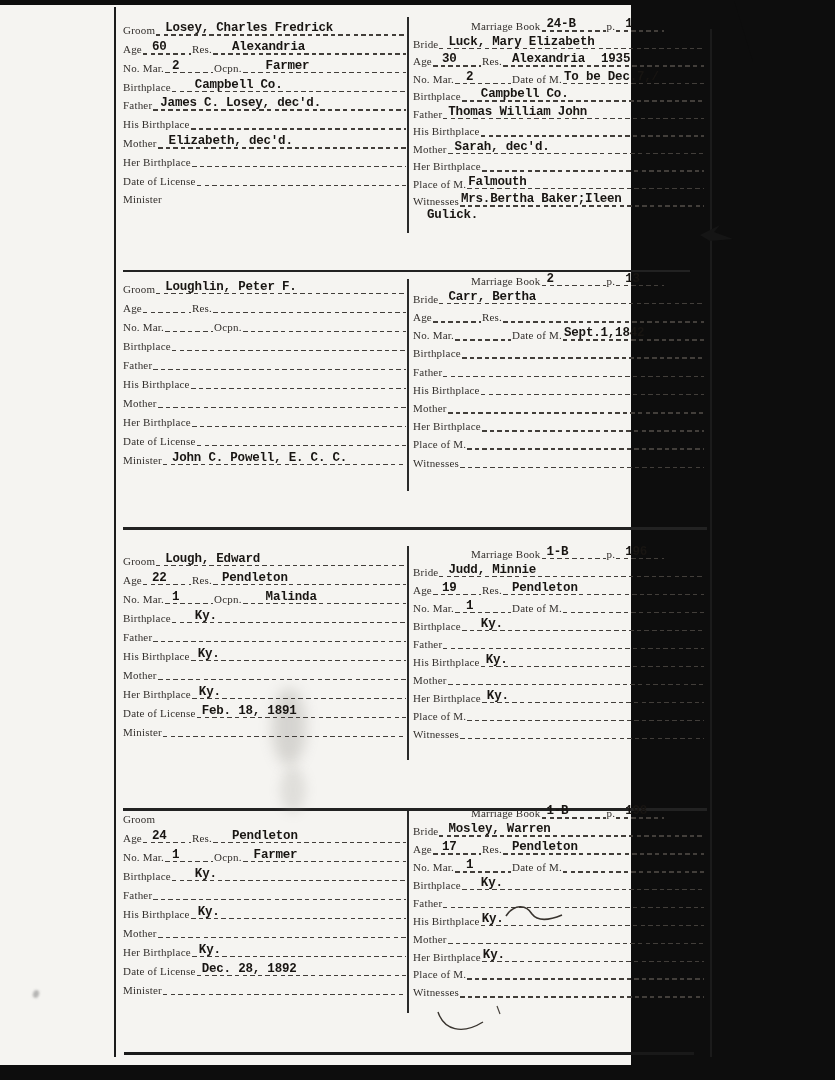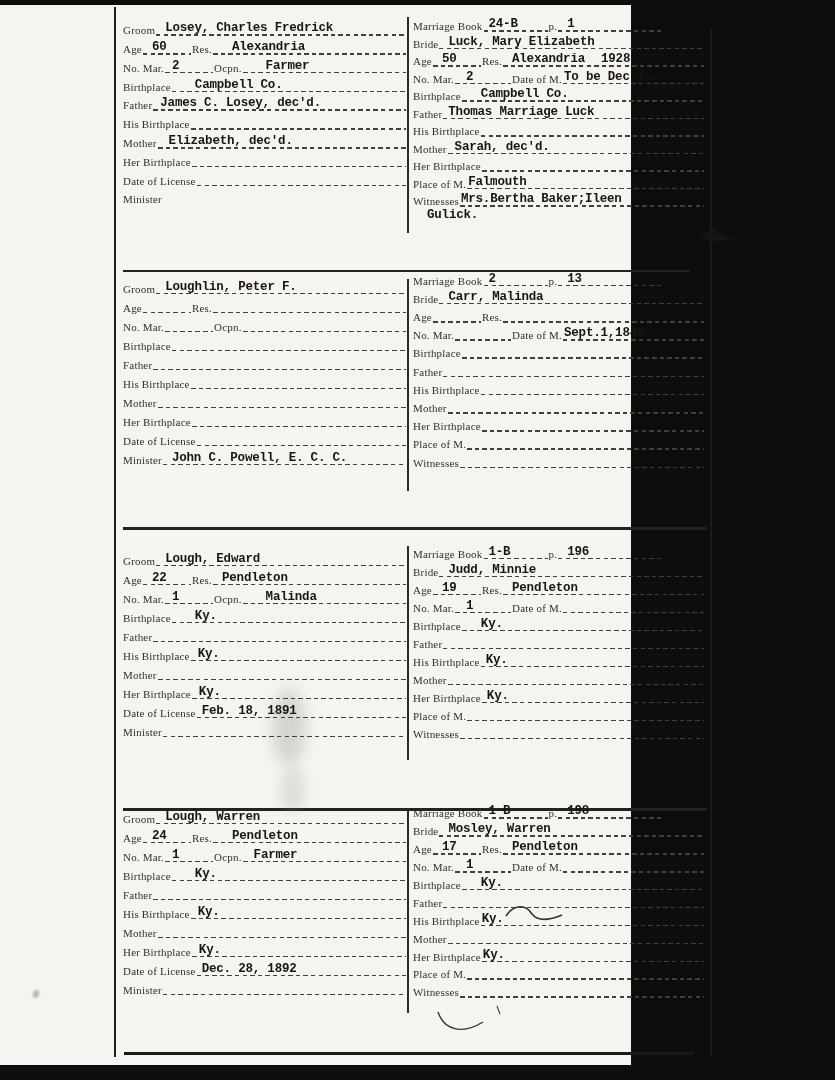--- a/index.html
+++ b/index.html
@@ -26,21 +26,21 @@
   .col{position:absolute;display:flex;flex-direction:column}
   .cL{width:284px;left:123px}
   .cR{width:292px;left:413px}
   .cL1{top:14px;--rh:18.8px}  .cR1{top:11px;--rh:17.5px}
   .cL2{top:272px;--rh:19px}   .cR2{top:265px;--rh:18.2px}
   .cL3{top:544px;--rh:19px}   .cR3{top:538px;--rh:18px}
   .cL4{top:802px;--rh:19px}   .cR4{top:798px;--rh:17.9px}
   .row{display:flex;align-items:flex-end;height:var(--rh,19px)}
   .hdr{margin-right:40px}
   .lbl{font-family:"Liberation Serif","DejaVu Serif",serif;font-size:11px;line-height:1;color:#332f2c;white-space:nowrap;margin-bottom:1.5px;letter-spacing:.2px}
-  .mbl{}
+  .mbl{margin-left:58px}
   .ln{flex:1 1 auto;position:relative;height:100%;display:flex;align-items:flex-end;min-width:0}
   .ln::after{content:"";position:absolute;left:1px;right:1px;bottom:2px;height:1.5px;
     background:repeating-linear-gradient(90deg,#423e3a 0 4.5px,transparent 4.5px 7.6px)}
   .s1{flex:0 0 50px}.s2{flex:0 0 58px}.bk{flex:0 0 66px}
   .v{font-family:"Liberation Mono","DejaVu Sans Mono",monospace;font-weight:700;font-size:12.5px;line-height:1;
      color:var(--c-ink,#181512);white-space:nowrap;margin:0 0 3px 14px;position:relative;z-index:1;letter-spacing:-.2px}
   .m0{margin-left:2px}.m6{margin-left:6px}.m8{margin-left:8px}.m10{margin-left:10px}.m12{margin-left:12px}.m20{margin-left:20px}.m24{margin-left:24px}
   .yr{margin-left:16px}
   .noline{height:13px}
   .noline .v{margin-bottom:0}
@@ -150,26 +150,26 @@
       </div>
     <div class="row">
         <span class="lbl">Bride</span>
         <span class="ln">
           <span class="v m10">Luck, Mary Elizabeth</span>
         </span>
       </div>
     <div class="row">
         <span class="lbl">Age</span>
         <span class="ln s1">
-          <span class="v m10">50</span>
+          <span class="v m10">30</span>
         </span>
         <span class="lbl">Res.</span>
         <span class="ln">
           <span class="v m10">Alexandria</span>
-          <span class="v yr">1928</span>
+          <span class="v yr">1935</span>
         </span>
       </div>
     <div class="row">
         <span class="lbl">No. Mar.</span>
         <span class="ln s2">
           <span class="v m12">2</span>
         </span>
         <span class="lbl">Date of M.</span>
         <span class="ln">
           <span class="v m0">To be Dec.7,/</span>
@@ -177,21 +177,21 @@
       </div>
     <div class="row">
         <span class="lbl">Birthplace</span>
         <span class="ln">
           <span class="v m20">Campbell Co.</span>
         </span>
       </div>
     <div class="row">
         <span class="lbl">Father</span>
         <span class="ln">
-          <span class="v m6">Thomas Marriage Luck</span>
+          <span class="v m6">Thomas William John</span>
         </span>
       </div>
     <div class="row">
         <span class="lbl">His Birthplace</span>
         <span class="ln">
           <span class="v m6"></span>
         </span>
       </div>
     <div class="row">
         <span class="lbl">Mother</span>
@@ -300,21 +300,21 @@
           <span class="v m6">2</span>
         </span>
         <span class="lbl">p.</span>
         <span class="ln">
           <span class="v m10">13</span>
         </span>
       </div>
     <div class="row">
         <span class="lbl">Bride</span>
         <span class="ln">
-          <span class="v m10">Carr, Malinda</span>
+          <span class="v m10">Carr, Bertha</span>
         </span>
       </div>
     <div class="row">
         <span class="lbl">Age</span>
         <span class="ln s1">
           <span class="v m10"></span>
         </span>
         <span class="lbl">Res.</span>
         <span class="ln">
           <span class="v m10"></span>
@@ -522,23 +522,20 @@
         <span class="lbl">Witnesses</span>
         <span class="ln">
           <span class="v m0"></span>
         </span>
       </div>
   </div>
 
   <div class="col cL cL4">
     <div class="row">
         <span class="lbl">Groom</span>
-        <span class="ln">
-          <span class="v m10">Lough, Warren</span>
-        </span>
       </div>
     <div class="row">
         <span class="lbl">Age</span>
         <span class="ln s1">
           <span class="v m10">24</span>
         </span>
         <span class="lbl">Res.</span>
         <span class="ln">
           <span class="v m20">Pendleton</span>
         </span>

